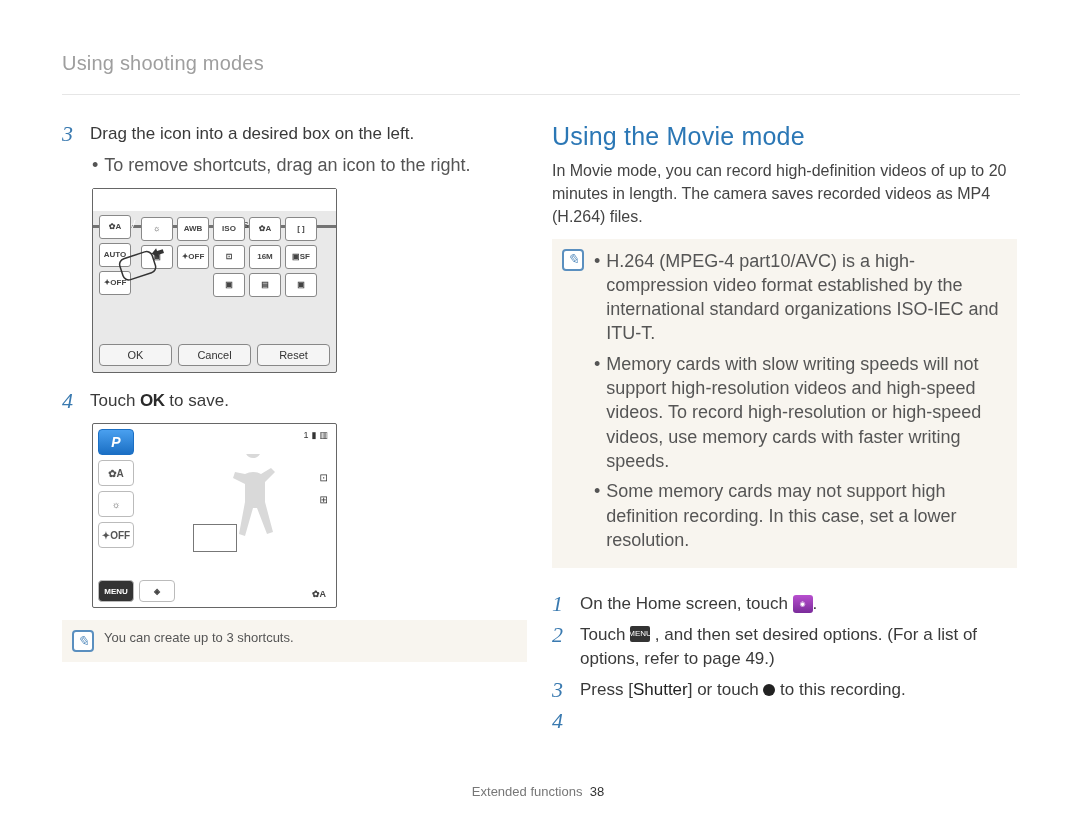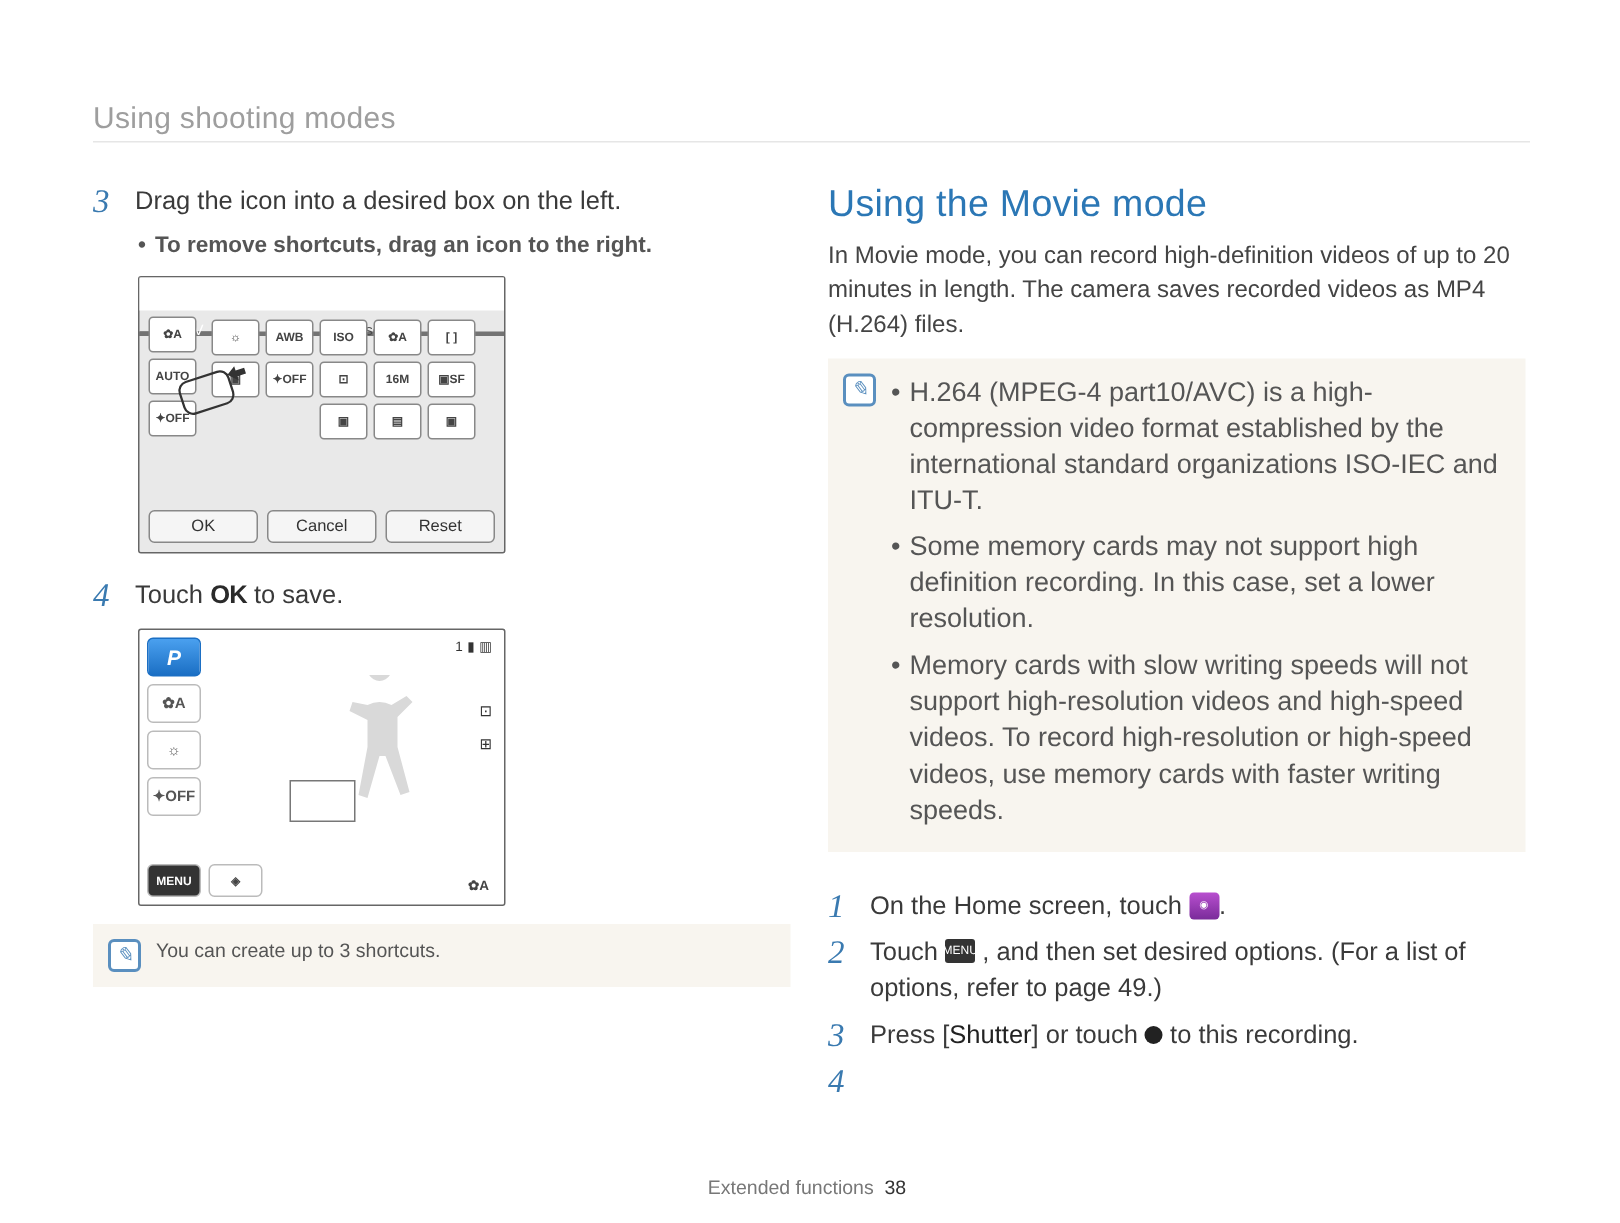--- a/index.html
+++ b/index.html
@@ -8,21 +8,21 @@
     background: #fff;
     width: 1080px;
     height: 815px;
     position: relative;
     color: #4a4a4a;
     font-weight: 300;
   }
   .breadcrumb {
     position: absolute;
     left: 62px;
-    top: 68px;
+    top: 52px;
     font-size: 20px;
     color: #9e9e9e;
     letter-spacing: 0.2px;
     font-weight: 300;
   }
   .hr {
     position: absolute;
     left: 62px;
     top: 94px;
     width: 958px;
@@ -47,26 +47,26 @@
     line-height: 1.1;
   }
   .step-text {
     font-size: 17px;
     color: #3a3a3a;
     line-height: 1.45;
     font-weight: 300;
   }
   .sub-bullet {
     margin-left: 30px;
-    font-size: 15px;
+    font-size: 18px;
     color: #555;
     line-height: 1.4;
     display: flex;
     gap: 6px;
-    font-weight: 700;
+    font-weight: 400;
   }
   .sub-bullet::before { content: "•"; }
 
   
   .shot1 {
     margin: 10px 0 16px 30px;
     width: 245px;
     height: 185px;
     border: 1px solid #666;
     background: #e9e9e9;
@@ -382,24 +382,24 @@
   <div class="section-title">Using the Movie mode</div>
   <div class="para">In Movie mode, you can record high-definition videos of up to 20 minutes in length. The camera saves recorded videos as MP4 (H.264) files.</div>
 
   <div class="note">
     <div class="note-icon">✎</div>
     <ul>
       <li>
           <span>H.264 (MPEG-4 part10/AVC) is a high-compression video format established by the international standard organizations ISO-IEC and ITU-T.</span>
         </li>
       <li>
-          <span>Some memory cards may not support high definition recording. In this case, set a lower resolution.</span>
+          <span>Memory cards with slow writing speeds will not support high-resolution videos and high-speed videos. To record high-resolution or high-speed videos, use memory cards with faster writing speeds.</span>
         </li>
       <li>
-          <span>Memory cards with slow writing speeds will not support high-resolution videos and high-speed videos. To record high-resolution or high-speed videos, use memory cards with faster writing speeds.</span>
+          <span>Some memory cards may not support high definition recording. In this case, set a lower resolution.</span>
         </li>
     </ul>
   </div>
 
   <div style="height:24px"></div>
 
   <div class="step">
     <div class="step-num">1</div>
     <div class="step-text">
       <span>On the Home screen, touch </span>

